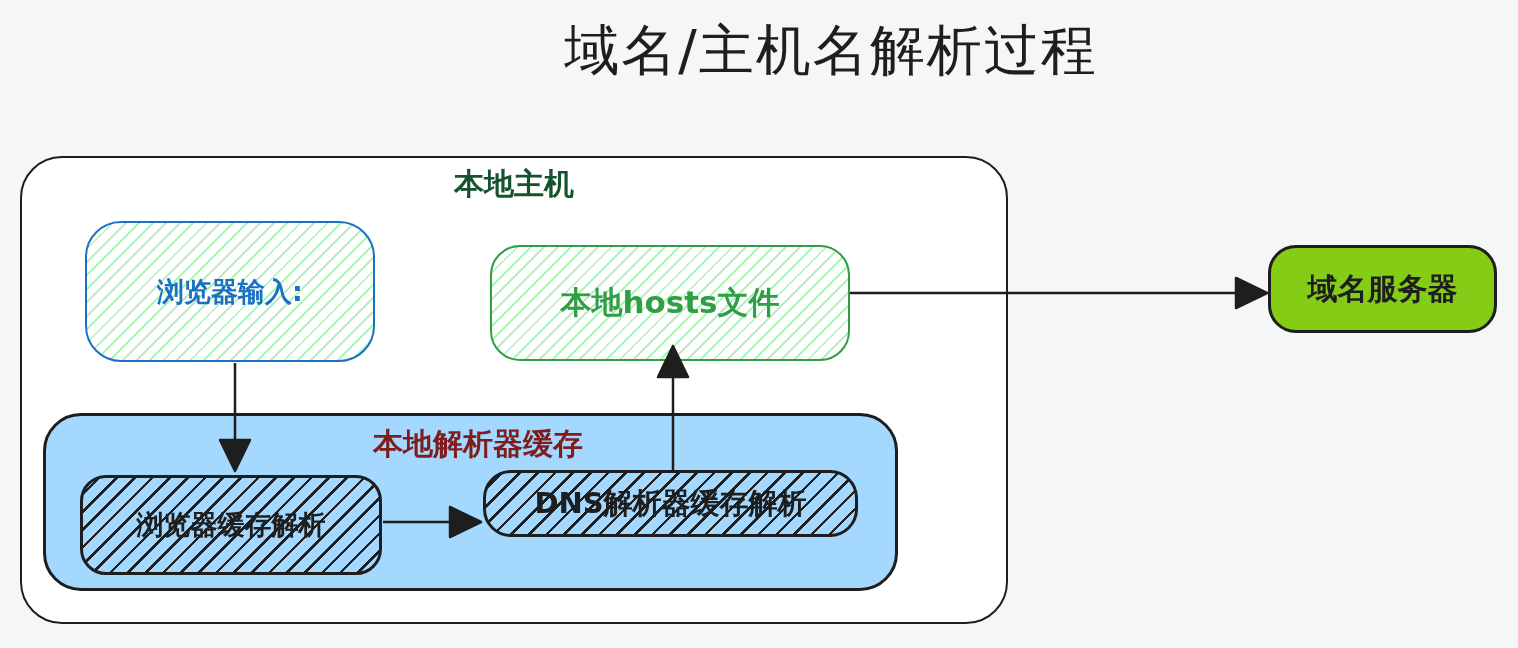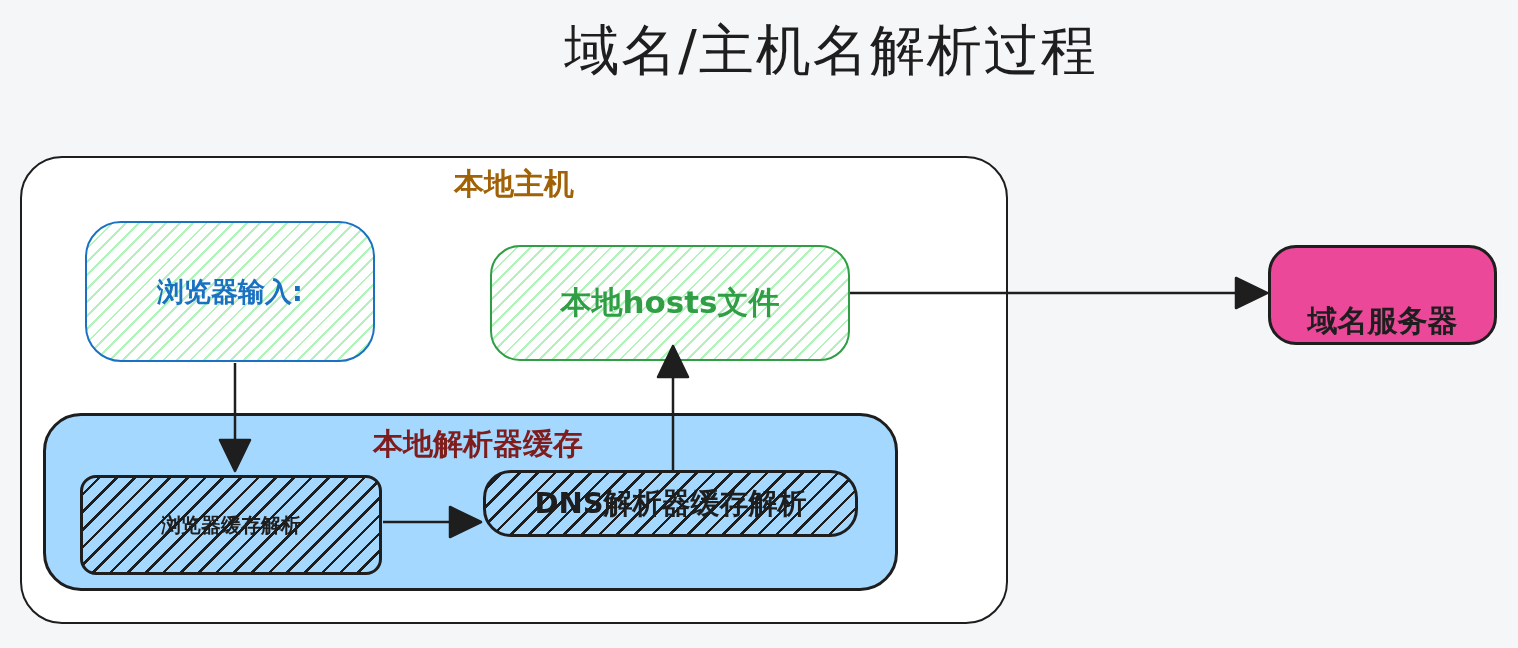--- a/index.html
+++ b/index.html
@@ -22,21 +22,21 @@
 
   
   .outer-box {
     left: 20px; top: 156px; width: 988px; height: 468px;
     background: #ffffff;
     border: 2.5px solid #1e1e1e;
     border-radius: 42px;
   }
   .outer-box-label {
     left: 514px; top: 164px; transform: translateX(-50%);
-    font-size: 30px; font-weight: bold; color: #a16207;
+    font-size: 30px; font-weight: bold; color: #14532d;
     white-space: nowrap;
   }
 
   .node {
     display: flex; align-items: center; justify-content: center;
     text-align: center; font-weight: bold;
   }
 
   .hatch-green {
     background-color: #ffffff;
@@ -54,39 +54,39 @@
     left: 85px; top: 221px; width: 290px; height: 141px;
     border: 2.5px solid #1971c2; border-radius: 36px;
     color: #1971c2; font-size: 27px; line-height: 1.55;
   }
   .hosts-box {
     left: 490px; top: 245px; width: 360px; height: 116px;
     border: 2.5px solid #2f9e44; border-radius: 30px;
     color: #2f9e44; font-size: 31px;
   }
   .dns-server-box {
-    left: 1268px; top: 245px; width: 229px; height: 100px;
+    left: 1268px; top: 245px; width: 229px; height: 88px;
     border: 3px solid #1e1e1e; border-radius: 28px;
-    background: #ec4899;
-    color: #1e1e1e; font-size: 30px; align-items: flex-end;
+    background: #84cc16;
+    color: #1e1e1e; font-size: 30px;
   }
   .resolver-cache-box {
     left: 43px; top: 413px; width: 855px; height: 178px;
     border: 3px solid #1e1e1e; border-radius: 38px;
     background: #a5d8ff;
   }
   .resolver-cache-label {
     left: 478px; top: 424px; transform: translateX(-50%);
     font-size: 30px; font-weight: bold; color: #7f1d1d;
     white-space: nowrap;
   }
   .browser-cache-box {
     left: 80px; top: 475px; width: 302px; height: 100px;
-    border: 3px solid #1e1e1e; border-radius: 16px;
-    color: #1e1e1e; font-size: 20px;
+    border: 3px solid #1e1e1e; border-radius: 26px;
+    color: #1e1e1e; font-size: 27px;
   }
   .dns-cache-box {
     left: 483px; top: 470px; width: 375px; height: 67px;
     border: 3px solid #1e1e1e; border-radius: 28px;
     color: #1e1e1e; font-size: 29px;
   }
 
   .arrow-layer {
     left: 0; top: 0; width: 1518px; height: 648px;
     pointer-events: none;

